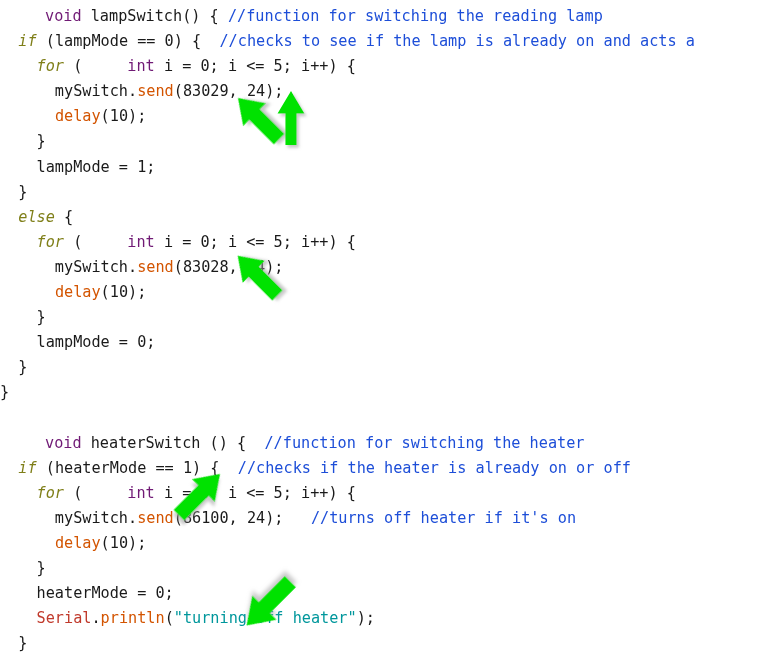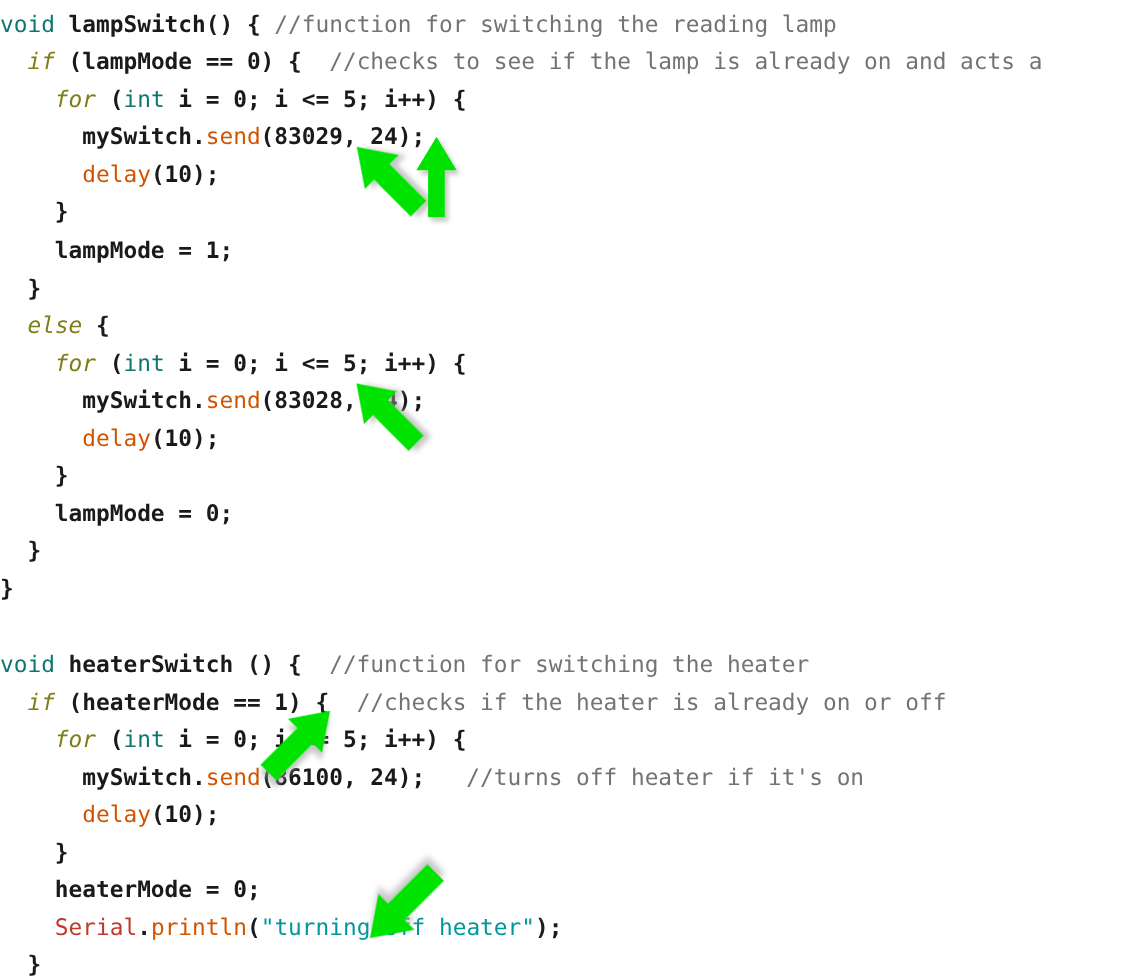--- a/index.html
+++ b/index.html
@@ -31,27 +31,27 @@
     letter-spacing: 0px;
     white-space: pre;
     color: #1a1a1a;
   }
   .ln {
     white-space: pre;
     height: 25.1px;
     overflow: hidden;
   }
   
-  .kw      { color: #0f766e; }            
+  .kw      { color: #701a75; margin-left: 45px; }            
   .ctrl    { color: #7f7f19; font-style: italic; }            
   .fn      { color: #d35400; text-align: right; }            
   .obj     { color: #c0392b; font-weight: normal; }  
   .str     { color: #00979c; }            
-  .cmt     { color: #737373; }            
-  .pln     { color: #1a1a1a; font-weight: bold; }
+  .cmt     { color: #1d4ed8; }            
+  .pln     { color: #1a1a1a; }
 
   
   .arrow {
     position: absolute;
     pointer-events: none;
   }
   .arrow svg { display: block; overflow: visible; }
 </style>
 </head>
 <body>

